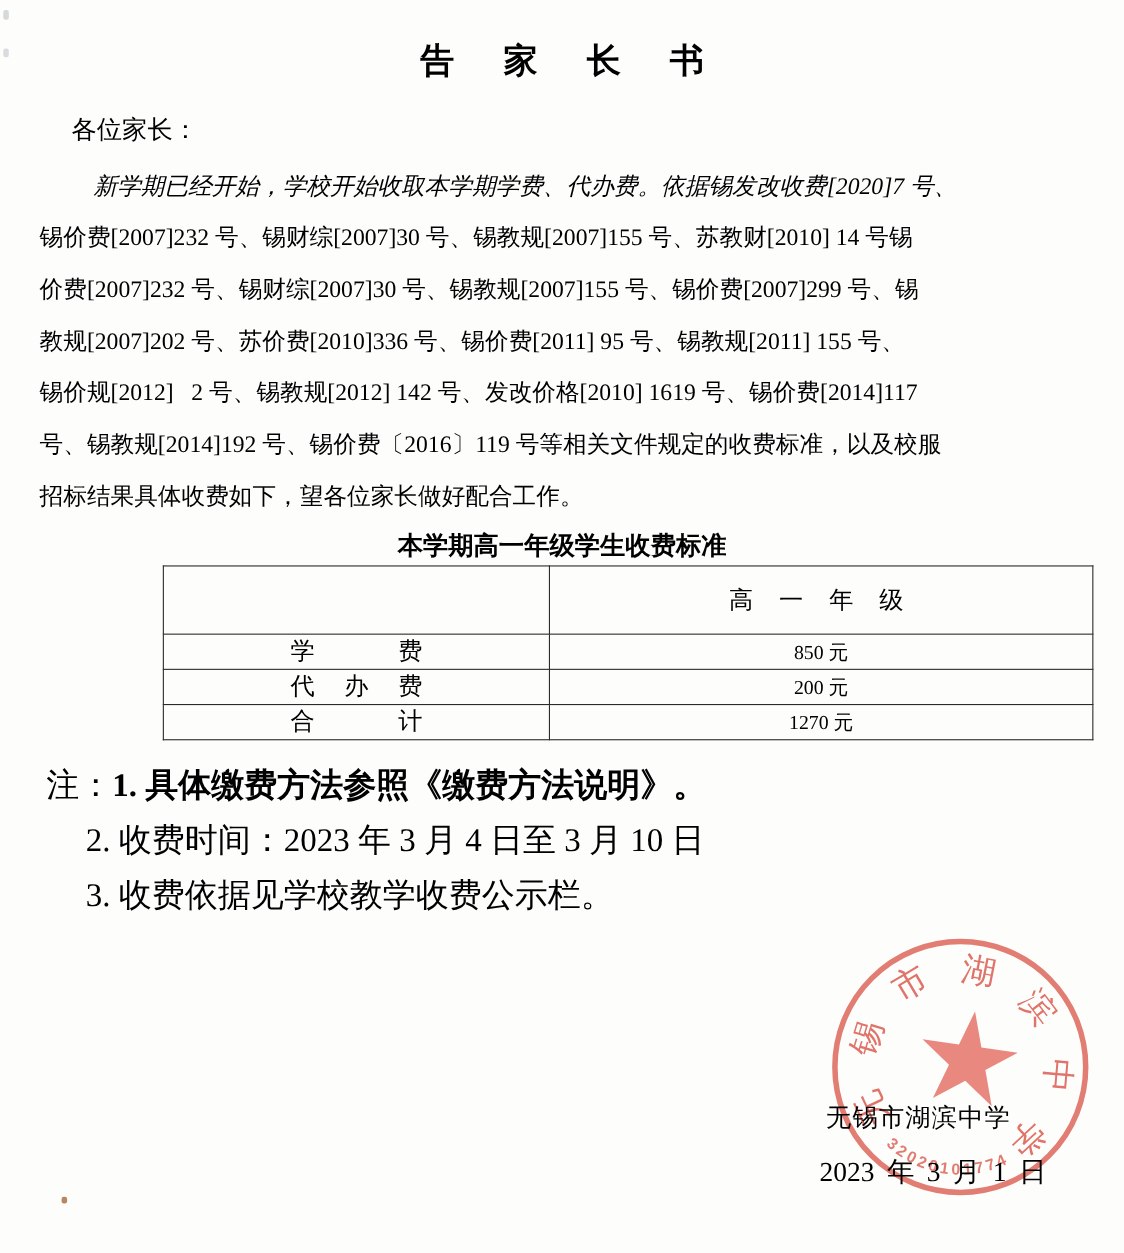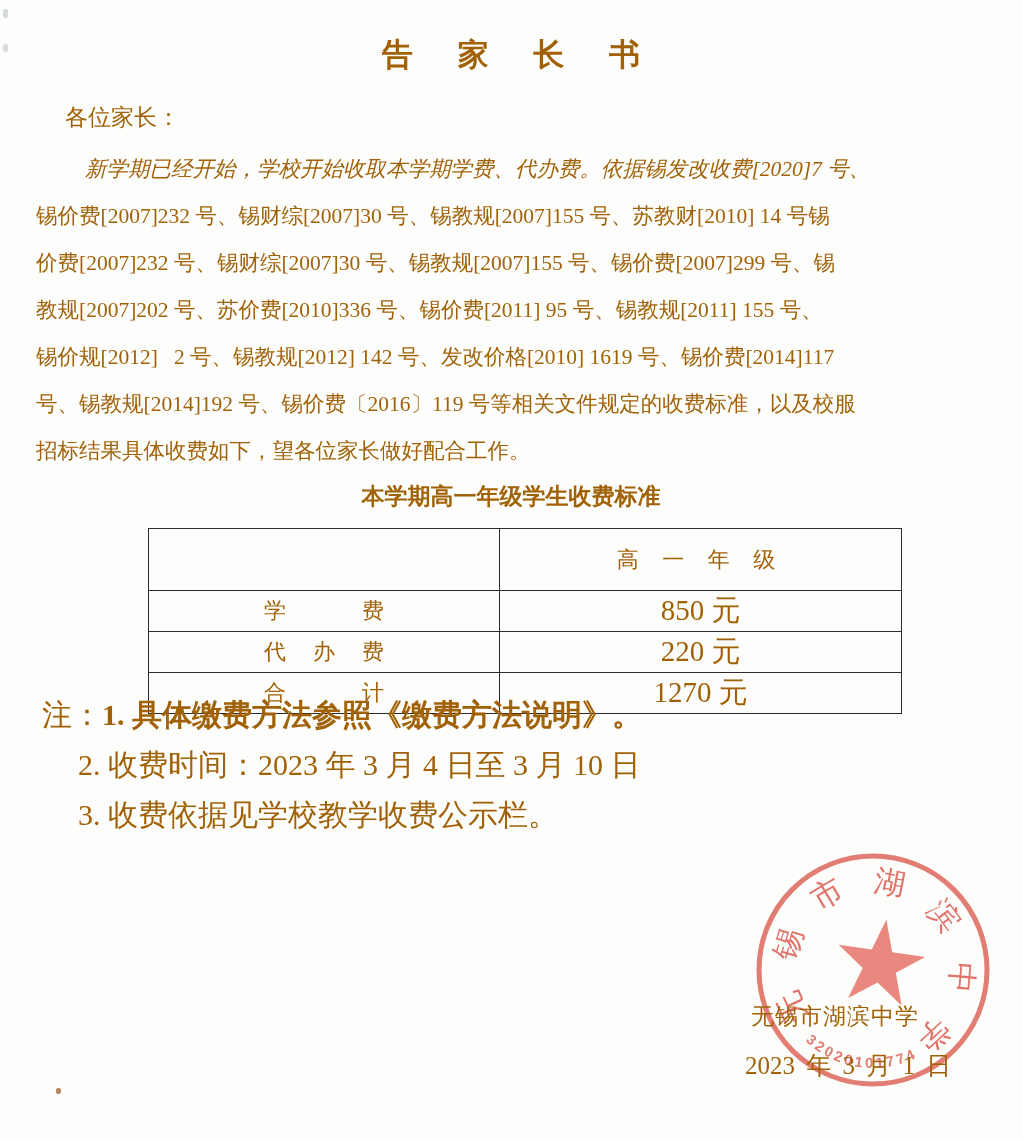--- a/index.html
+++ b/index.html
@@ -1,19 +1,19 @@
 <!DOCTYPE html>
 <html><head>
 <meta charset="utf-8">
 <style>
   html,body { margin:0; padding:0; background:#ffffff; }
   .page {
     position:relative; width:1022px; height:1139px;
     background:#fdfdfc; overflow:hidden;
-    font-family:"Liberation Sans", sans-serif; color:#a16207;
+    font-family:"Liberation Sans", sans-serif; color:#000000;
   }
   
   .doc-title {
     position:absolute; top:34px; left:0; width:100%;
     text-align:center; font-size:31px; font-weight:600;
     letter-spacing:18px; text-indent:18px; margin:0; white-space:pre;
   }
   
   .salutation {
     position:absolute; top:102px; left:33px;
@@ -25,38 +25,38 @@
     line-height:47px; font-size:21.5px; font-weight:500; white-space:pre;
     font-family:"Liberation Serif","Liberation Sans", sans-serif;
   }
   .body-line.first { text-indent:49px;font-style:italic; }
   
   .table-title {
     position:absolute; top:481px; left:0; width:100%;
     text-align:center; font-size:23px; font-weight:700; white-space:pre;
   }
   .fee-table {
-    position:absolute; top:528px; left:148px;
-    border-collapse:collapse; table-layout:fixed; width:754px;
+    position:absolute; top:514px; left:148px;
+    border-collapse:collapse; table-layout:fixed; width:846px;
   }
   .fee-table td { border:1.7px solid #2b2b2b; padding:0; }
   .fee-table .col1 { width:350px; }
   .fee-table .header-row td { height:61px; }
   .fee-table .data-row td { height:31px; }
   .grade-header {
     text-align:center; font-size:22px; letter-spacing:9px; white-space:pre;
     font-family:"Liberation Serif","Liberation Sans", serif;
   }
   .label-cell { text-align:center;margin-top:40px; }
   .spread {
     display:inline-block; width:120px; font-size:22px; font-weight:500;
     text-align:justify; text-align-last:justify; line-height:1;
   }
   .value-cell {
-    text-align:center; font-size:29px; white-space:pre;
+    text-align:center; font-size:18px; white-space:pre;
     font-family:"Liberation Serif","Liberation Sans", serif;
   }
   
   .notes { position:absolute; top:699px; left:42px; }
   .note-line {
     line-height:32px; margin-bottom:18px; font-size:30px; white-space:pre;
     font-family:Liberation Serif, serif;
   }
   .note-line.sub { padding-left:36px; }
   .note-first-text { font-weight:700; }
@@ -112,21 +112,21 @@
       <tr class="header-row">
         <td class="col1"></td>
         <td class="grade-header">高 一 年 级</td>
       </tr>
     <tr class="data-row">
           <td class="col1 label-cell"><span class="spread">学费</span></td>
           <td class="value-cell">850 元</td>
         </tr>
         <tr class="data-row">
           <td class="col1 label-cell"><span class="spread">代办费</span></td>
-          <td class="value-cell">220 元</td>
+          <td class="value-cell">200 元</td>
         </tr>
         <tr class="data-row">
           <td class="col1 label-cell"><span class="spread">合计</span></td>
           <td class="value-cell">1270 元</td>
         </tr>
       </tbody>
   </table>
 
   <div class="notes">
       <div class="note-line"><span>注：</span><span class="note-first-text">1. 具体缴费方法参照《缴费方法说明》。</span></div>

